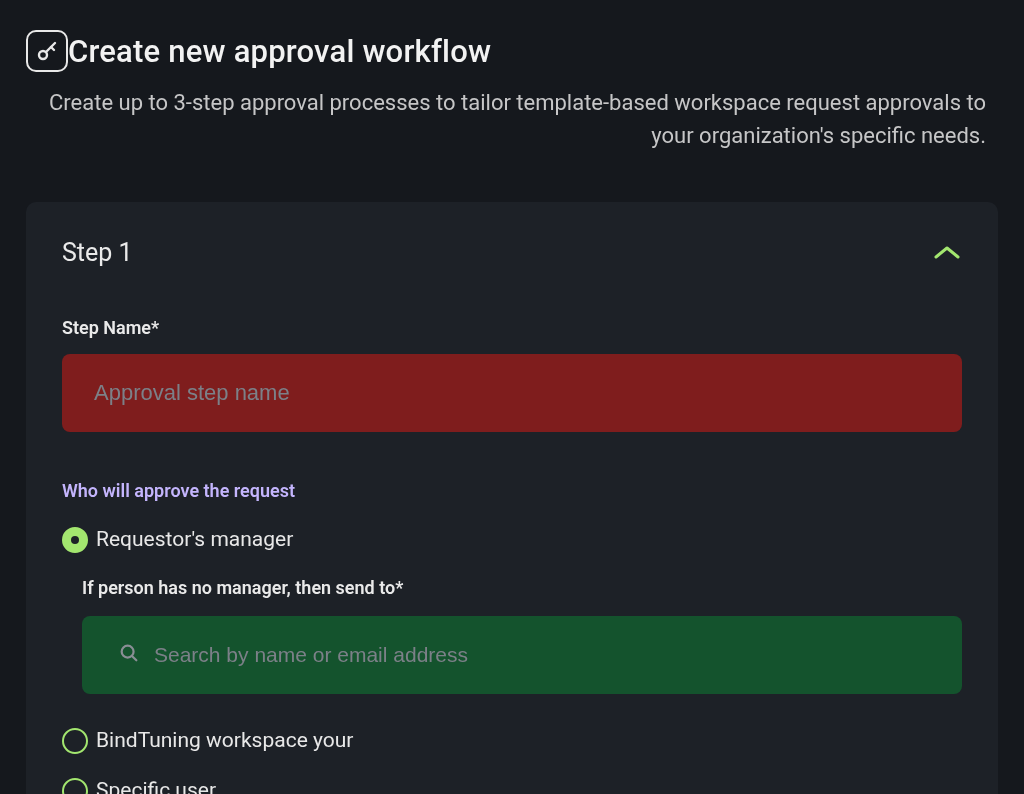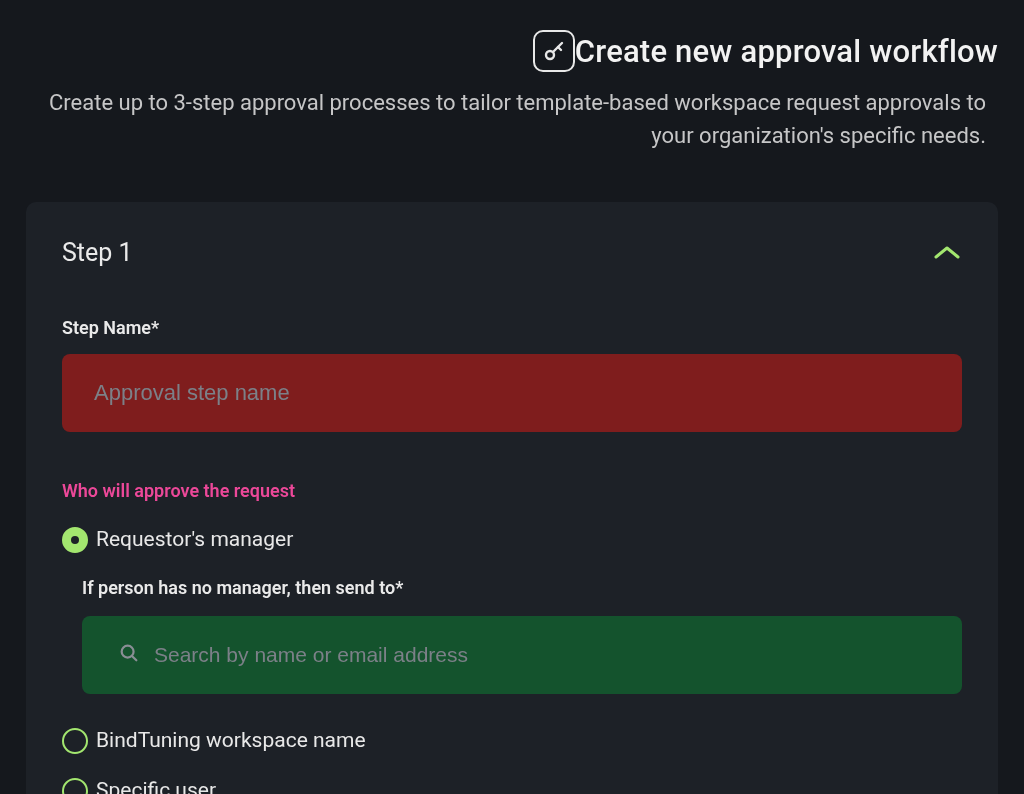--- a/index.html
+++ b/index.html
@@ -11,21 +11,20 @@
     color: #e8e8e8;
     overflow: hidden;
   }
   .page {
     padding: 30px 26px 0 26px;
   }
   .header {
     display: flex;
     align-items: center;
     margin-bottom: 14px;
-    justify-content: flex-end;
   }
   .header-icon {
     width: 42px;
     height: 42px;
     border: 2.5px solid #e8e8e8;
     border-radius: 10px;
     display: flex;
     align-items: center;
     justify-content: center;
     flex-shrink: 0;
@@ -82,21 +81,21 @@
     border-radius: 8px;
     padding: 0 32px;
     font-size: 22px;
     color: #e8e8e8;
     outline: none;
   }
   .text-input::placeholder { color: #7c8088; }
   .section-label {
     font-size: 18px;
     font-weight: 600;
-    color: #ec4899;
+    color: #c4b5fd;
     margin-top: 48px;
     margin-bottom: 26px;
     display: block;
   }
   .radio-row {
     display: flex;
     align-items: flex-start;
     gap: 8px;
     margin-bottom: 24px;
     cursor: pointer;
@@ -216,21 +215,21 @@
             <line x1="20" y1="20" x2="15.2" y2="15.2"></line>
           </svg>
         </span>
         <input type="text" class="search-input" placeholder="Search by name or email address" style="">
       </div>
     </div>
 
     
     <div class="radio-row">
       <div class="radio unchecked"></div>
-      <div class="radio-label">BindTuning workspace name</div>
+      <div class="radio-label">BindTuning workspace your</div>
     </div>
 
     
     <div class="radio-row" style="margin-bottom:0">
       <div class="radio unchecked"></div>
       <div class="radio-label">Specific user</div>
     </div>
 
   </div>
 

